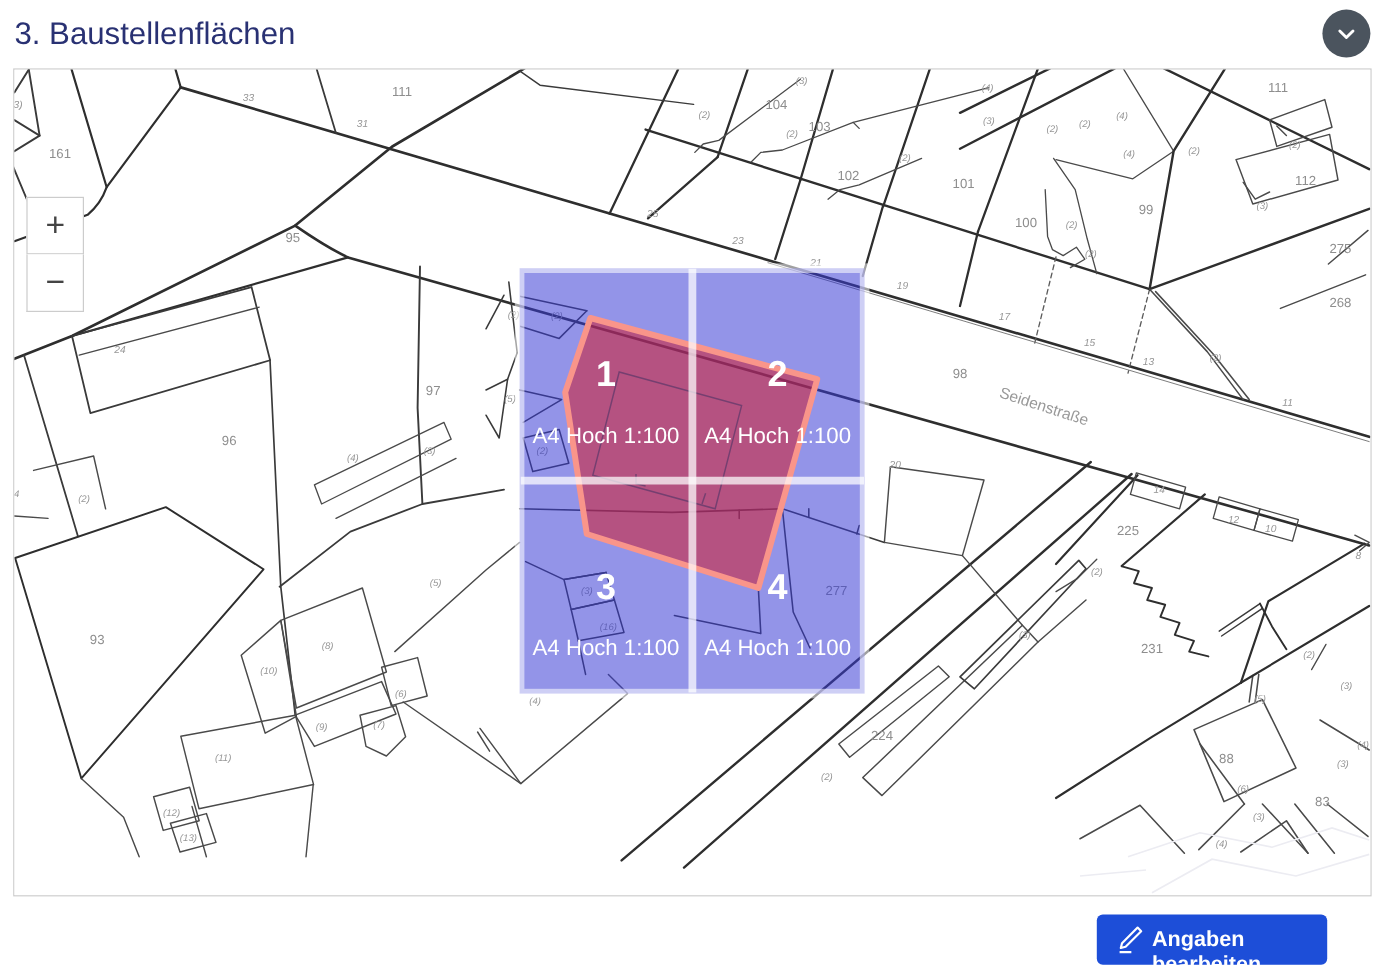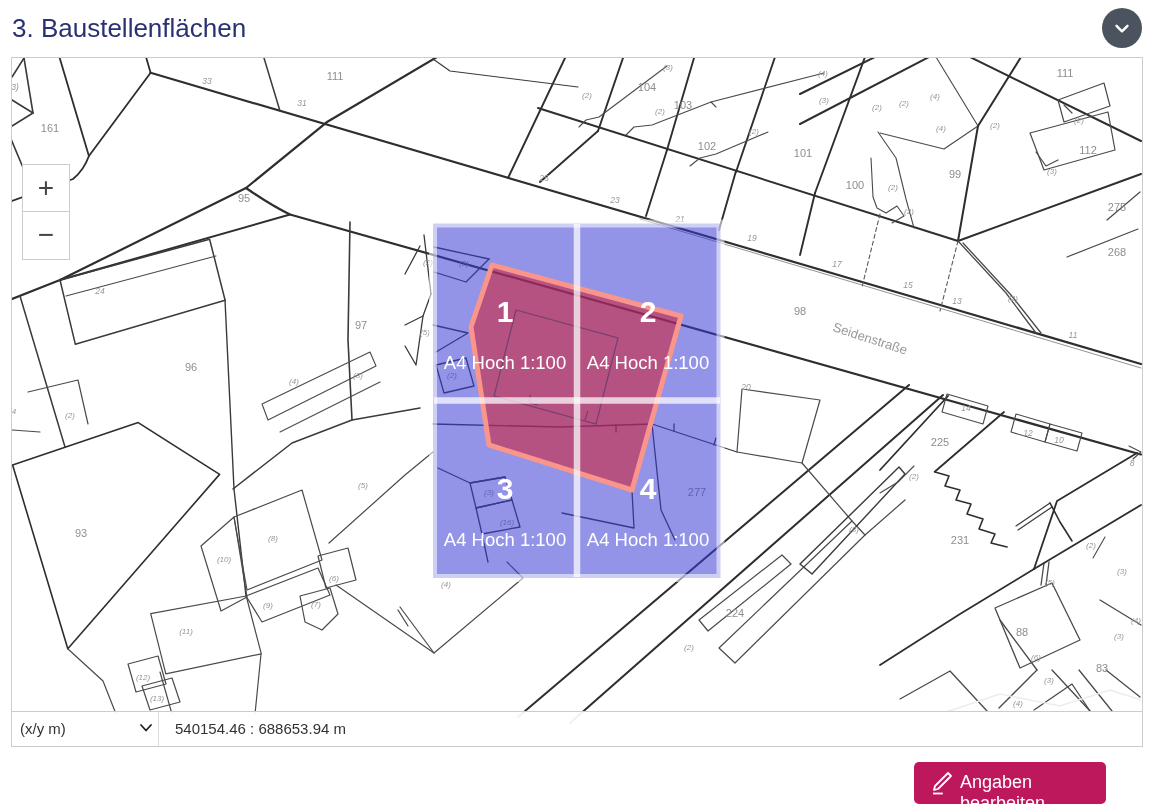--- a/index.html
+++ b/index.html
@@ -10,21 +10,21 @@
   .zoomctl{position:absolute;left:10px;top:106px;width:48px;background:#fff;}
   .zbtn{width:48px;height:48px;border:1px solid #ccc;background:#fff;box-sizing:border-box;
         font-size:28px;color:#444;text-align:center;line-height:46px;font-weight:400;}
   .zbtn.minus{border-top:none;}
   .coordbar{position:absolute;left:0;bottom:0;width:100%;height:35px;background:rgba(255,255,255,0.93);
         border-top:1px solid #ccc;box-sizing:border-box;font-size:15px;color:#333;}
   .xym{position:absolute;left:8px;top:8px;}
   .chev{position:absolute;left:136px;top:9px;font-size:12px;color:#222;}
   .sep{position:absolute;left:146px;top:0;width:1px;height:34px;background:#ddd;}
   .coords{position:absolute;left:163px;top:8px;}
-  .editbtn{position:absolute;left:914px;top:762px;width:192px;height:42px;border-radius:5px;background:#be185d;}
+  .editbtn{position:absolute;left:914px;top:762px;width:192px;height:42px;border-radius:5px;background:#1d4ed8;font-weight:bold;}
   .editbtn span{position:absolute;left:46px;top:10px;color:#fff;font-size:18px;}
 </style>
 </head>
 <body>
 <div id="page">
 
   <div class="hdr">3. Baustellenflächen</div>
 
   <div class="collapse">
     <svg width="40" height="40" viewBox="0 0 40 40">
@@ -351,28 +351,20 @@
         </g>
       </g>
 
     </svg>
     
     <div class="zoomctl">
       <div class="zbtn">+</div>
       <div class="zbtn minus">−</div>
     </div>
     
-    <div class="coordbar">
-      <span class="xym">(x/y m)</span>
-      <svg class="chev" style="position:absolute;left:127px;top:11px;" width="14" height="10" viewBox="0 0 14 10">
-          <path d="M2 2 L7 7.5 L12 2" fill="none" stroke="#222" stroke-width="1.8" stroke-linecap="round" stroke-linejoin="round"></path>
-        </svg>
-      <span class="sep"></span>
-      <span class="coords">540154.46 : 688653.94 m</span>
-    </div>
   </div>
 
   <div class="editbtn">
     <svg width="26" height="28" viewBox="0 0 26 28" style="position:absolute;left:14px;top:8px;">
       <path d="M20 3 L23 6 L10 19 L6 20 L7 16 Z" fill="none" stroke="#fff" stroke-width="1.8" stroke-linejoin="round"></path>
       <path d="M5 23.5 L14.8 23.5" stroke="#fff" stroke-width="1.8"></path>
     </svg>
     <span>Angaben bearbeiten</span>
   </div>
 </div>

